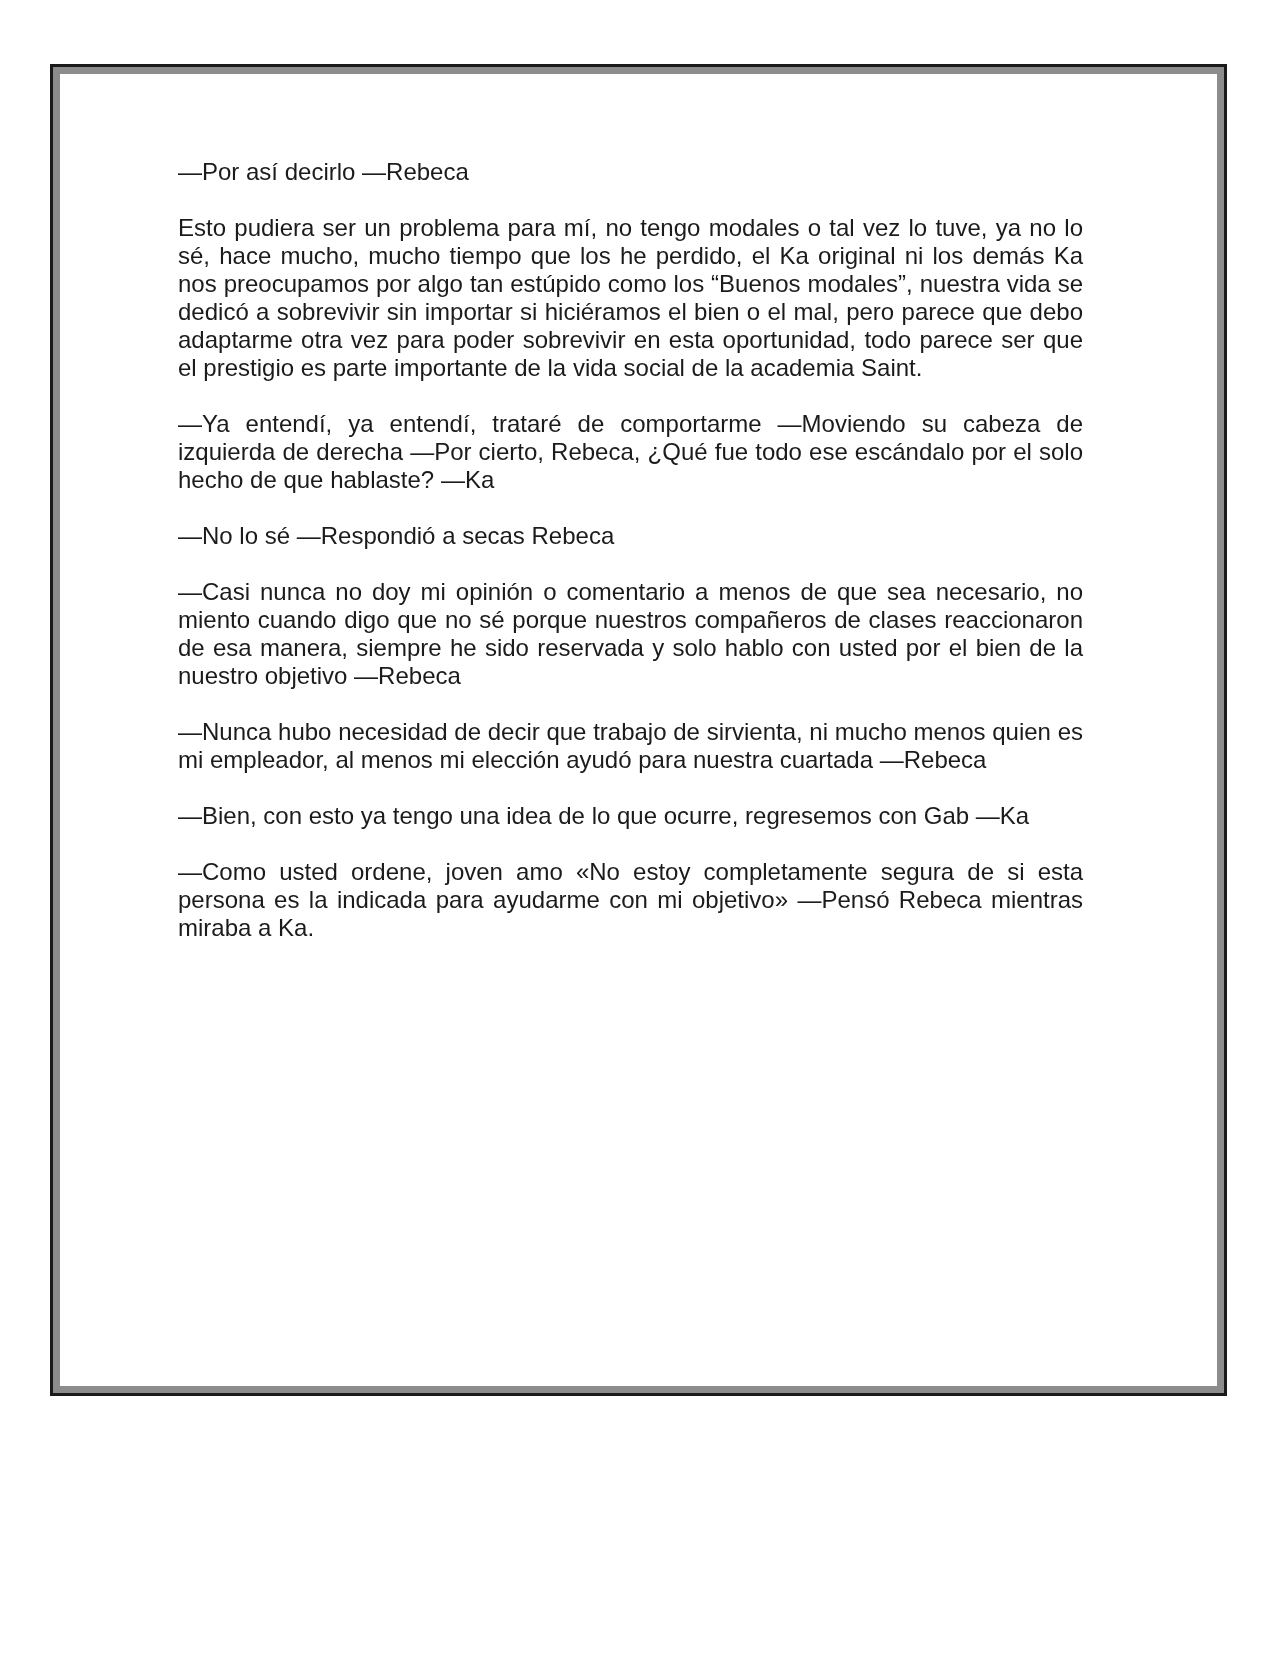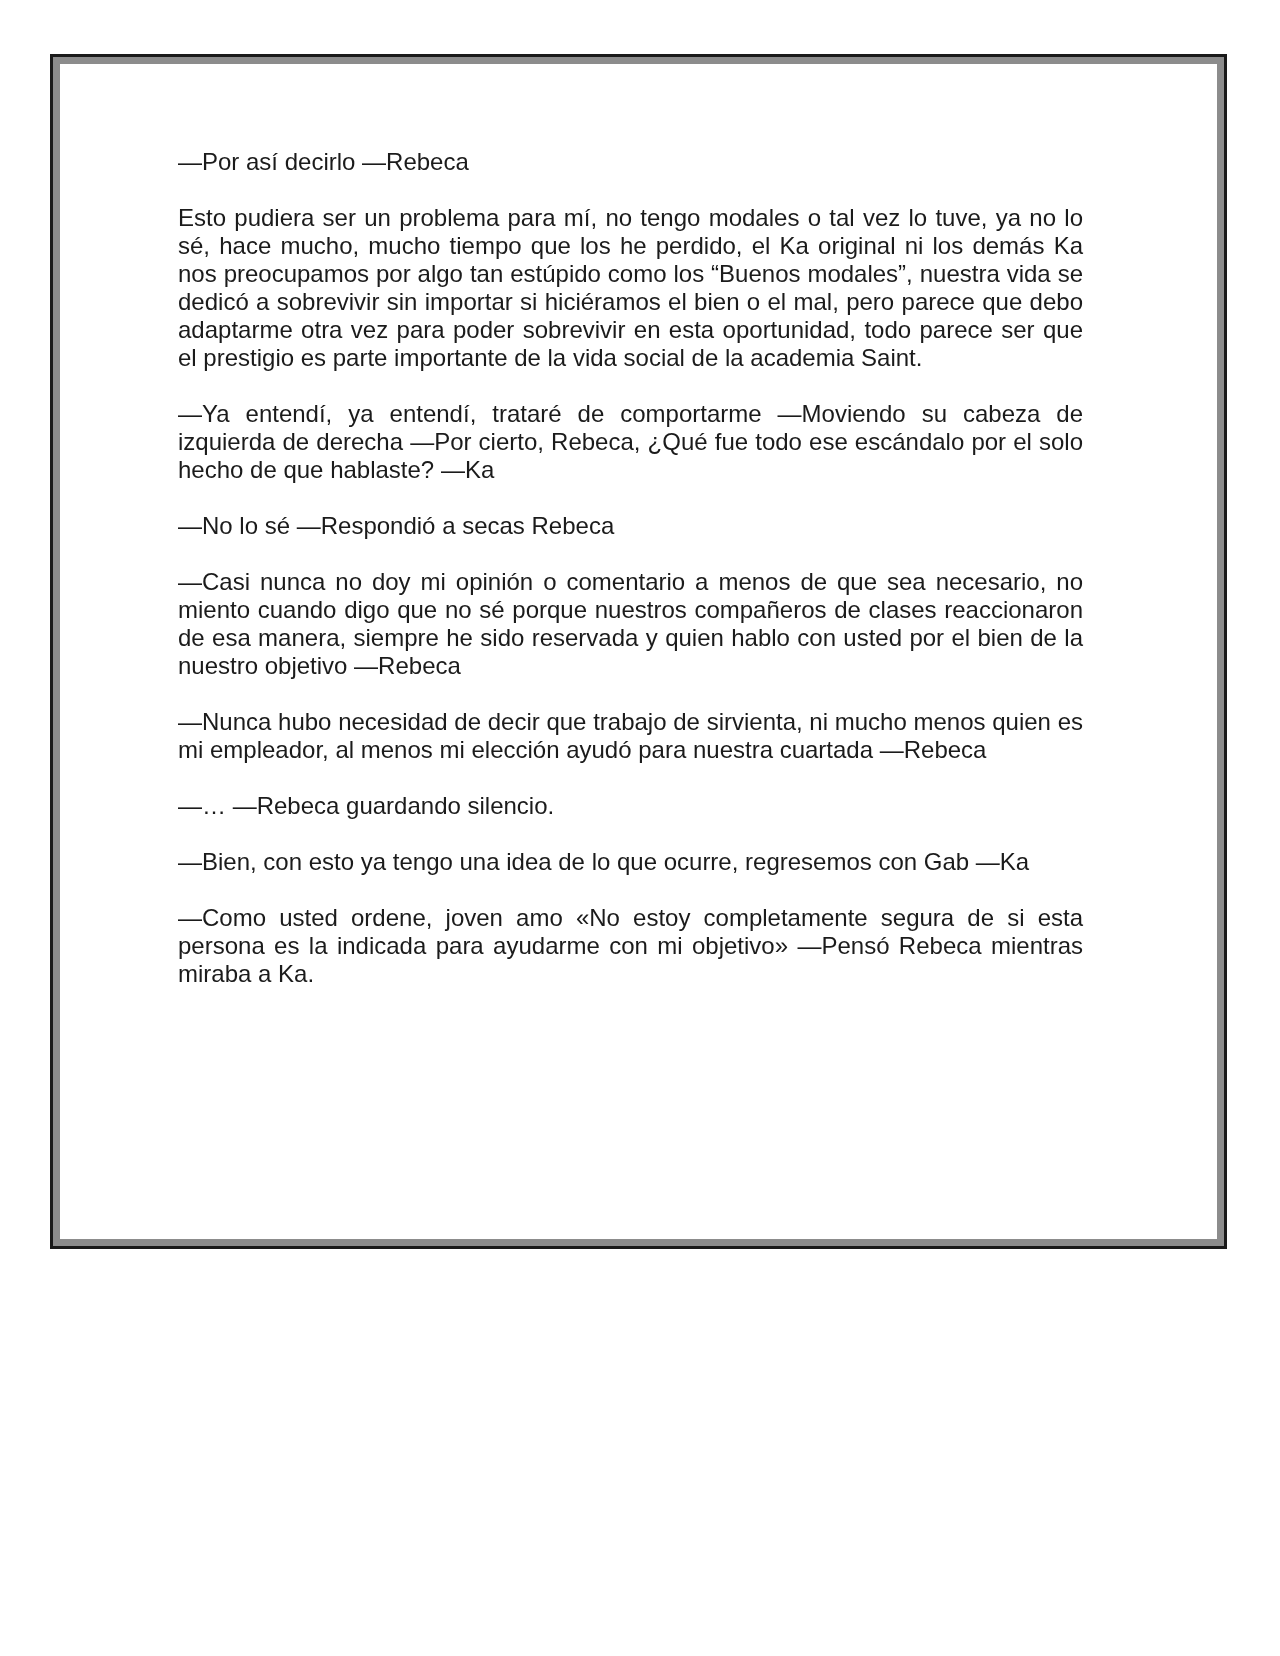--- a/index.html
+++ b/index.html
@@ -17,23 +17,23 @@
   }
   body {
     width: 1280px;
     height: 1656px;
     position: relative;
     font-family: "Liberation Sans", sans-serif;
   }
   .page-frame {
     position: absolute;
     left: 50px;
-    top: 54px;
+    top: 64px;
     width: 1177px;
-    height: 1195px;
+    height: 1332px;
     border: 3px solid var(--frame-outer);
     background: var(--page-bg);
   }
   .page-frame-inner {
     width: 100%;
     height: 100%;
     border: 7px solid var(--frame-inner);
     background: var(--page-bg);
     overflow: hidden;
   }
@@ -62,26 +62,25 @@
         <p>—Por así decirlo —Rebeca</p>
 
         <p>Esto pudiera ser un problema para mí, no tengo modales o tal vez lo tuve, ya no lo sé, hace mucho, mucho tiempo que los he perdido, el Ka original ni los demás Ka nos preocupamos por algo tan estúpido como los “Buenos modales”, nuestra vida se dedicó a sobrevivir sin importar si hiciéramos el bien o el mal, pero parece que debo adaptarme otra vez para poder sobrevivir en esta oportunidad, todo parece ser que el prestigio es parte importante de la vida social de la academia Saint.</p>
 
 
         <p>—Ya entendí, ya entendí, trataré de comportarme —Moviendo su cabeza de izquierda de derecha —Por cierto, Rebeca, ¿Qué fue todo ese escándalo por el solo hecho de que hablaste? —Ka</p>
 
         <p>—No lo sé —Respondió a secas Rebeca</p>
 
 
-        <p>—Casi nunca no doy mi opinión o comentario a menos de que sea necesario, no miento cuando digo que no sé porque nuestros compañeros de clases reaccionaron de esa manera, siempre he sido reservada y quien hablo con usted por el bien de la nuestro objetivo —Rebeca</p>
+        <p>—Casi nunca no doy mi opinión o comentario a menos de que sea necesario, no miento cuando digo que no sé porque nuestros compañeros de clases reaccionaron de esa manera, siempre he sido reservada y solo hablo con usted por el bien de la nuestro objetivo —Rebeca</p>
 
 
         <p>—Nunca hubo necesidad de decir que trabajo de sirvienta, ni mucho menos quien es mi empleador, al menos mi elección ayudó para nuestra cuartada —Rebeca</p>
 
 
-        <p>—… —Rebeca guardando silencio.</p>
 
         <p>—Bien, con esto ya tengo una idea de lo que ocurre, regresemos con Gab —Ka</p>
 
         <p>—Como usted ordene, joven amo «No estoy completamente segura de si esta persona es la indicada para ayudarme con mi objetivo» —Pensó Rebeca mientras miraba a Ka.</p>
       </div>
   </div>
 </div>
 
 </body></html>

